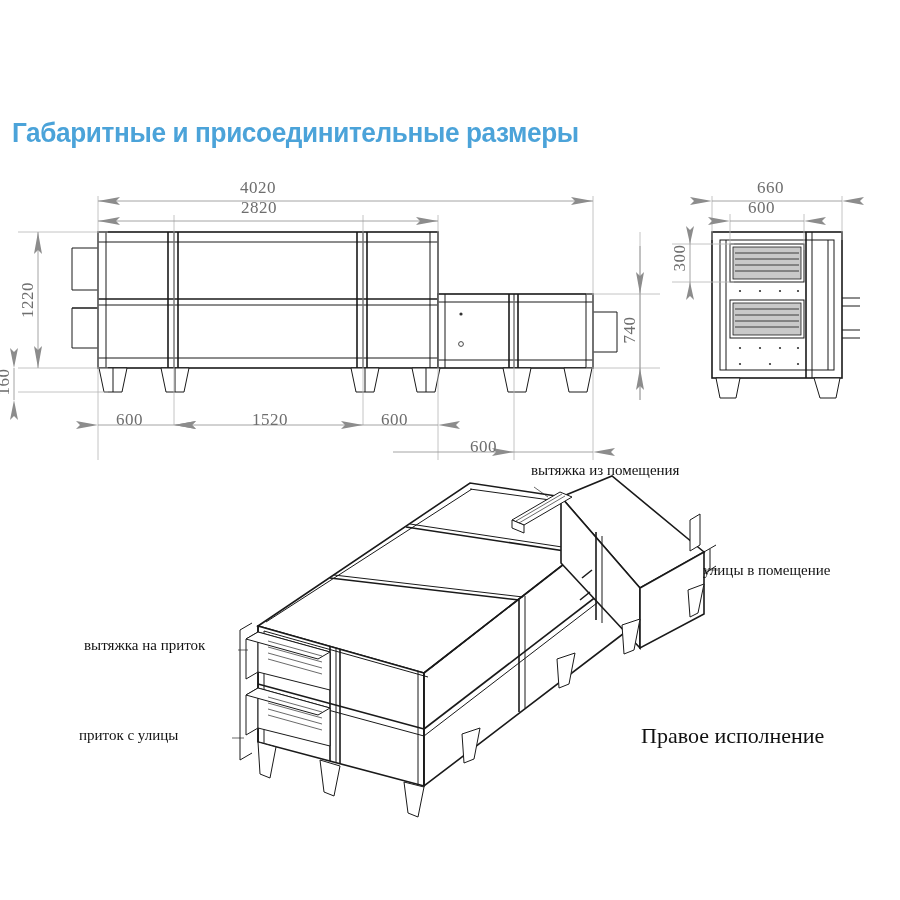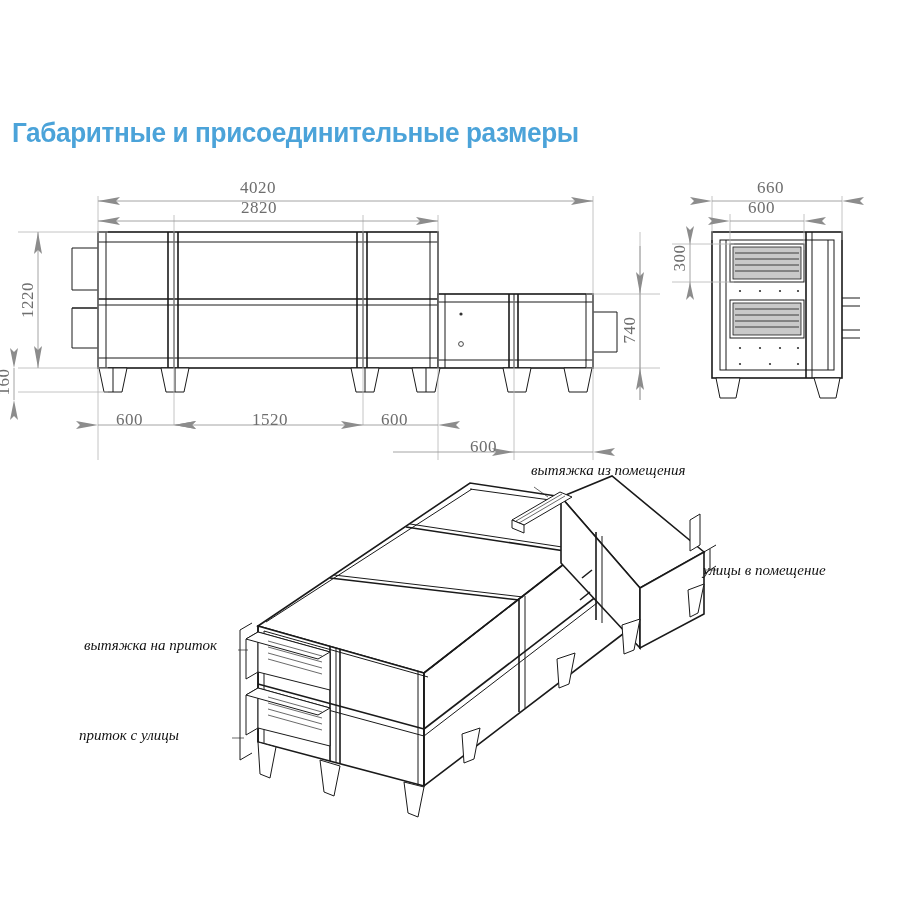--- a/index.html
+++ b/index.html
@@ -58,21 +58,20 @@
     transform-origin:center center;
   }
 
   
   .callout{
     position:absolute;
     font-family:"Liberation Serif", serif;
     font-size:15px;
     color:#121212;
     white-space:nowrap;
-    font-style:italic;
   }
   .variant{
     position:absolute;
     font-family:"Liberation Serif", serif;
     font-size:22px;
     color:#111111;
     white-space:nowrap;
   }
 </style>
 </head>
@@ -395,14 +394,15 @@
   <div class="dimlbl rot" style="left:658px; top:248px; width:44px; text-align:center;">300</div>
 
   <div class="callout" style="left:531px; top:462px;">вытяжка из помещения</div>
 
   <div class="callout" style="left:703px; top:562px;">улицы в помещение</div>
 
   <div class="callout" style="left:84px; top:637px;">вытяжка на приток</div>
 
   <div class="callout" style="left:79px; top:727px;">приток с улицы</div>
 
+  <div class="variant" style="left:641px; top:723px;">Правое исполнение</div>
 
 </div>
 
 </body></html>

